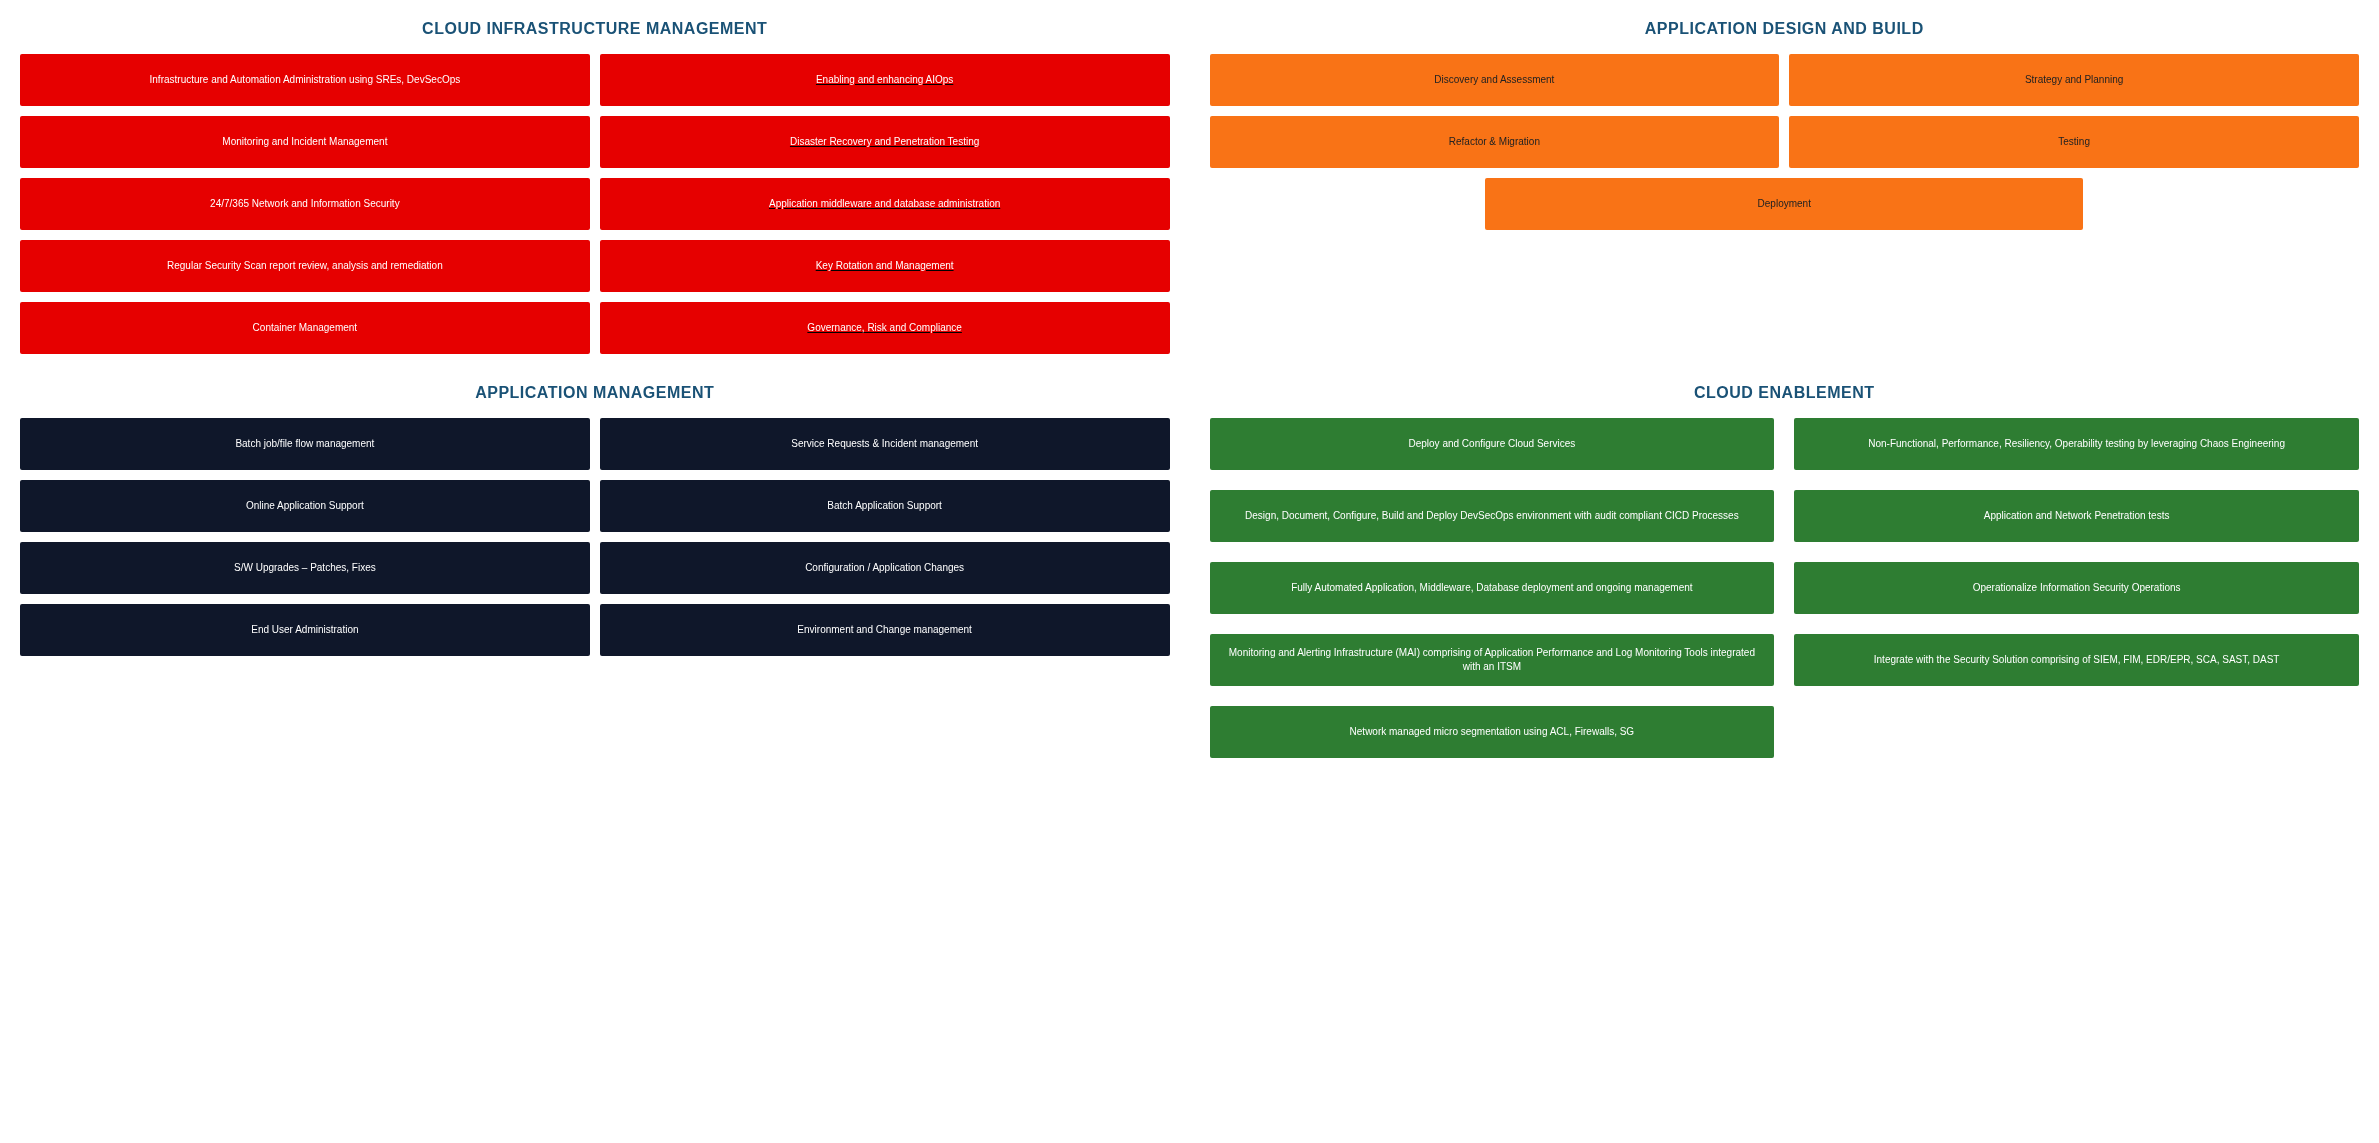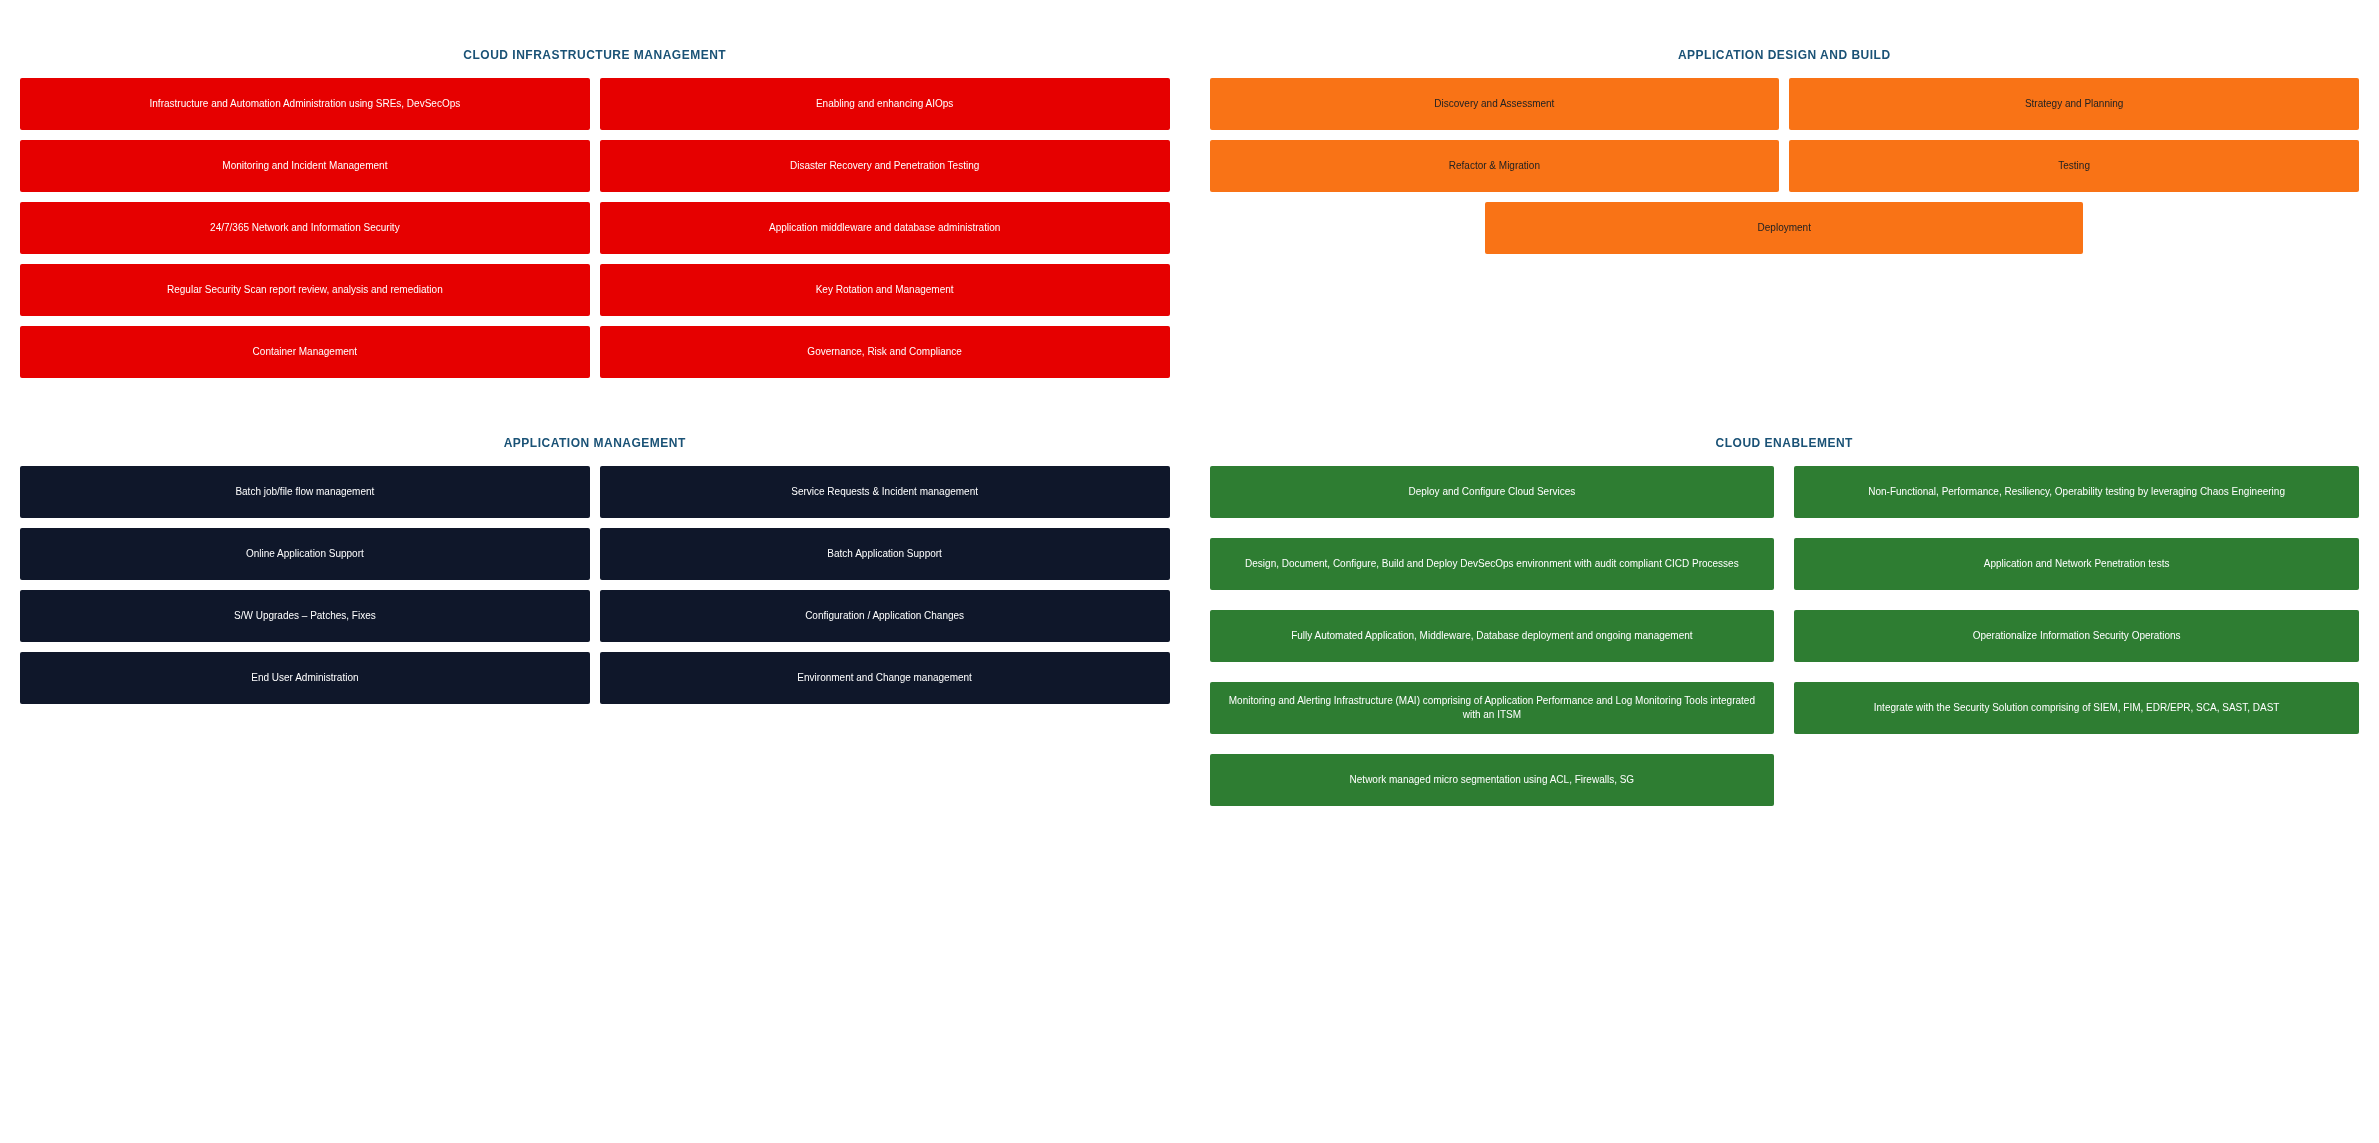--- a/index.html
+++ b/index.html
@@ -14,25 +14,24 @@
       display: grid;
       grid-template-columns: 1fr 1fr;
       grid-template-rows: auto auto;
       gap: 30px 40px;
     }
 
     
     .section-title {
       text-align: center;
       font-weight: bold;
-      font-size: 12px;
+      font-size: 16px;
       color: #1a5276;
       margin-bottom: 16px;
       letter-spacing: 0.5px;
-      margin-top: 28px;
     }
 
     
     .cloud-infra {
       grid-column: 1;
       grid-row: 1;
     }
 
     .cloud-infra .grid-2col {
       display: grid;
@@ -112,21 +111,21 @@
     <div class="grid-2col">
 
       <div style="display:flex;flex-direction:column;gap:10px;">
         <div class="box box-red">Infrastructure and Automation Administration using SREs, DevSecOps</div>
         <div class="box box-red">Monitoring and Incident Management</div>
         <div class="box box-red">24/7/365 Network and Information Security</div>
         <div class="box box-red">Regular Security Scan report review, analysis and remediation</div>
         <div class="box box-red">Container Management</div>
       </div>
 
-      <div style="display:flex;flex-direction:column;gap:10px;">
+      <div style="display:flex;flex-direction:column;gap:10px;text-decoration:underline;">
         <div class="box box-red">Enabling and enhancing AIOps</div>
         <div class="box box-red">Disaster Recovery and Penetration Testing</div>
         <div class="box box-red">Application middleware and database administration</div>
         <div class="box box-red">Key Rotation and Management</div>
         <div class="box box-red">Governance, Risk and Compliance</div>
       </div>
     </div>
   </div>
 
   <div class="app-design">

